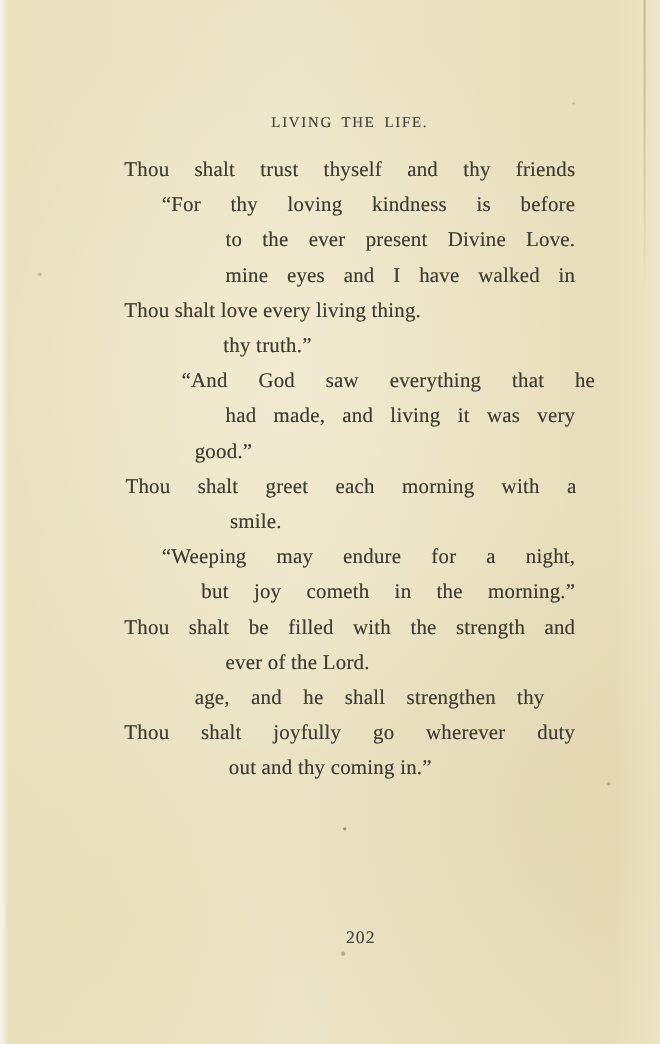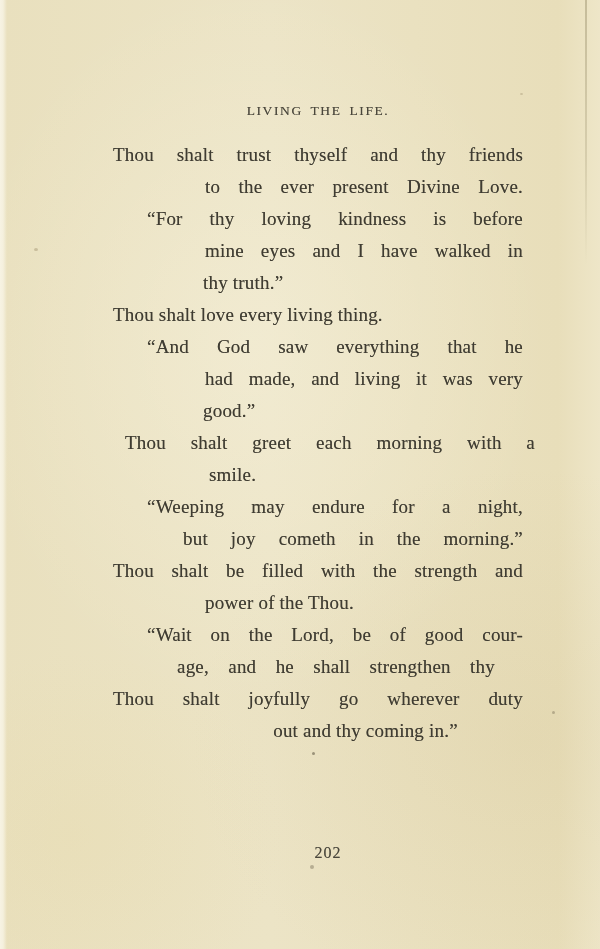--- a/index.html
+++ b/index.html
@@ -70,38 +70,37 @@
 <body>
 
 <div class="page">
   <div class="edge-left"></div>
   <div class="edge-line-right"></div>
 
   <div class="running-header">LIVING THE LIFE.</div>
 
   <div class="text-block" id="text-block">
       <div class="line justify" style="margin-left: 0px; width: 410px;">Thou shalt trust thyself and thy friends</div>
+      <div class="line justify" style="margin-left: 34px; width: 376px;">“For thy loving kindness is before</div>
       <div class="line justify" style="margin-left: 92px; width: 318px;">to the ever present Divine Love.</div>
-      <div class="line justify" style="margin-left: 34px; width: 376px;">“For thy loving kindness is before</div>
       <div class="line justify" style="margin-left: 92px; width: 318px;">mine eyes and I have walked in</div>
+      <div class="line" style="margin-left: 0px; width: 410px;">Thou shalt love every living thing.</div>
       <div class="line" style="margin-left: 90px; width: 320px;">thy truth.”</div>
-      <div class="line" style="margin-left: 0px; width: 410px;">Thou shalt love every living thing.</div>
-      <div class="line justify" style="margin-left: 34px; width: 376px;">“And God saw everything that he</div>
+      <div class="line justify" style="margin-left: 52px; width: 376px;">“And God saw everything that he</div>
       <div class="line justify" style="margin-left: 92px; width: 318px;">had made, and living it was very</div>
-      <div class="line" style="margin-left: 90px; width: 320px;">good.”</div>
-      <div class="line justify" style="margin-left: 12px; width: 410px;">Thou shalt greet each morning with a</div>
+      <div class="line" style="margin-left: 64px; width: 320px;">good.”</div>
+      <div class="line justify" style="margin-left: 1px; width: 410px;">Thou shalt greet each morning with a</div>
       <div class="line" style="margin-left: 96px; width: 320px;">smile.</div>
       <div class="line justify" style="margin-left: 34px; width: 376px;">“Weeping may endure for a night,</div>
       <div class="line justify" style="margin-left: 70px; width: 340px;">but joy cometh in the morning.”</div>
       <div class="line justify" style="margin-left: 0px; width: 410px;">Thou shalt be filled with the strength and</div>
-      <div class="line" style="margin-left: 92px; width: 318px;">power of the Thou.</div>
-      <div class="line justify" style="margin-left: 34px; width: 376px;">“Wait on the Lord, be of good cour-</div>
+      <div class="line" style="margin-left: 92px; width: 318px;">ever of the Lord.</div>
       <div class="line justify" style="margin-left: 64px; width: 318px;">age, and he shall strengthen thy</div>
       <div class="line justify" style="margin-left: 0px; width: 410px;">Thou shalt joyfully go wherever duty</div>
-      <div class="line" style="margin-left: 95px; width: 315px; text-align: center;">out and thy coming in.”</div>
+      <div class="line" style="margin-left: 95px; width: 315px;">out and thy coming in.”</div>
     </div>
 
   <div class="page-number">202</div>
 
   <div class="speck s1"></div>
   <div class="speck s2"></div>
   <div class="speck s3"></div>
   <div class="speck s4"></div>
   <div class="speck s5"></div>
 </div>

